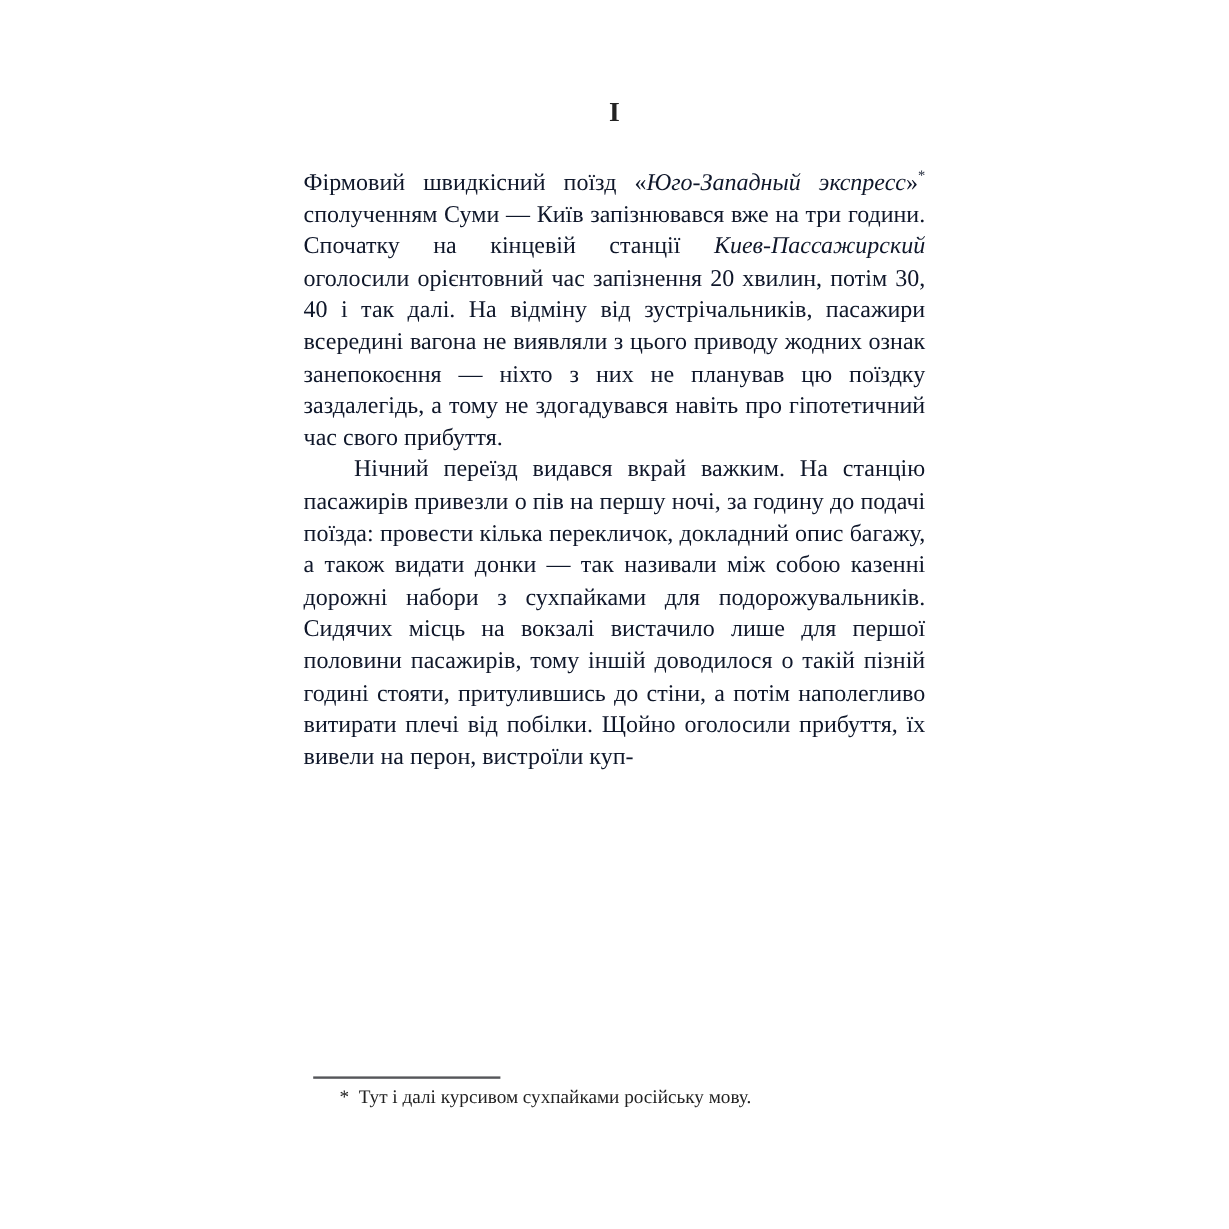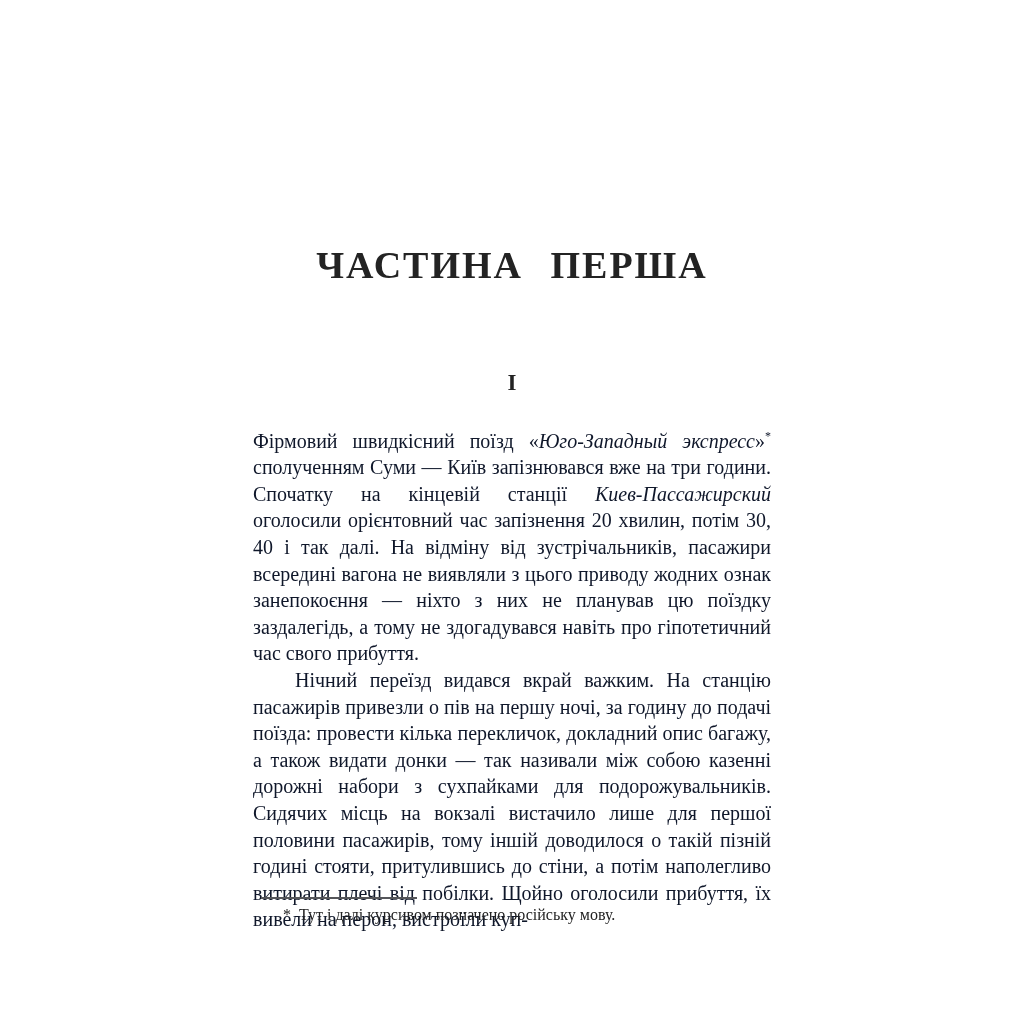--- a/index.html
+++ b/index.html
@@ -83,29 +83,28 @@
   }
   .footnote-text .marker {
     padding-right: 8px;
   }
 </style>
 </head>
 <body>
 
 <div class="page">
   <div class="content">
-    <h1 class="part-title">ЧАСТИНА ПЕРША</h1>
 
     <div class="chapter-number">I</div>
 
     <div class="body-text">
       <p class="para no-indent"><span>Фірмовий швидкісний поїзд «</span><em>Юго-Западный экспресс</em><span>»</span><sup>*</sup><span> сполученням Суми — Київ запізнювався вже на три години. Спочатку на кінцевій станції </span><em>Киев-Пассажирский</em><span> оголосили орієнтовний час запізнення 20 хвилин, потім 30, 40 і так далі. На відміну від зустрічальників, пасажири всередині вагона не виявляли з цього приводу жодних ознак занепокоєння — ніхто з них не планував цю поїздку заздалегідь, а тому не здогадувався навіть про гіпотетичний час свого прибуття.</span></p>
       <p class="para indent"><span>Нічний переїзд видався вкрай важким. На станцію пасажирів привезли о пів на першу ночі, за годину до подачі поїзда: провести кілька перекличок, докладний опис багажу, а також видати донки — так називали між собою казенні дорожні набори з сухпайками для подорожувальників. Сидячих місць на вокзалі вистачило лише для першої половини пасажирів, тому іншій доводилося о такій пізній годині стояти, притулившись до стіни, а потім наполегливо витирати плечі від побілки. Щойно оголосили прибуття, їх вивели на перон, вистроїли куп-</span></p>
     </div>
   </div>
 
   <div class="footnote">
     <div class="footnote-rule"></div>
     <p class="footnote-text">
-      <span class="marker">*</span><span>Тут і далі курсивом позначено російську мову.</span>
+      <span class="marker">*</span><span>Тут і далі курсивом сухпайками російську мову.</span>
     </p>
   </div>
 </div>
 
 </body></html>

